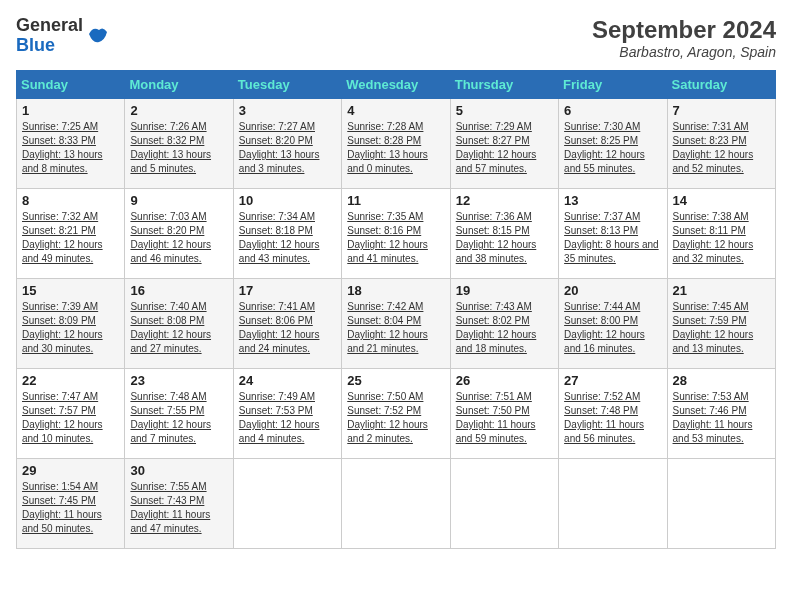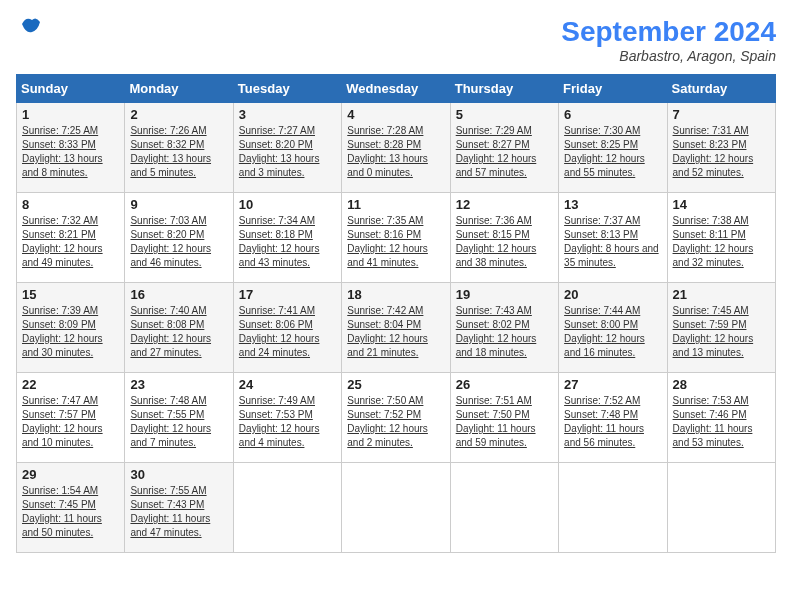--- a/index.html
+++ b/index.html
@@ -32,37 +32,37 @@
     .logo-icon {
       width: 24px;
       height: 24px;
       margin-left: 2px;
       margin-top: -4px;
     }
     .title-block {
       text-align: right;
     }
     .month-title {
-      font-size: 28px;
+      font-size: 24px;
       font-weight: bold;
-      color: #3b82f6;
+      color: #404040;
     }
     .location {
       font-size: 14px;
       color: #444;
       font-style: italic;
     }
     table {
       width: 100%;
       border-collapse: collapse;
       table-layout: fixed;
     }
     thead th {
       background-color: #2a6db5;
-      color: #ffffff;
+      color: #5eead4;
       font-size: 13px;
       font-weight: bold;
       padding: 6px 4px;
       text-align: left;
       border: 1px solid #2a6db5;
     }
     tbody td {
       vertical-align: top;
       border: 1px solid #ccc;
       padding: 4px 5px;
@@ -89,20 +89,24 @@
     .empty-cell {
       background: #fff !important;
       border: 1px solid #ccc;
     }
   </style>
 </head>
 <body>
 
 <div class="header">
   <div class="logo">
+    <div class="logo-text">
+      <span>General</span>
+      <span>Blue</span>
+    </div>
     <svg class="logo-icon" viewBox="0 0 24 24">
       <path d="M4 12 Q8 4 14 8 Q18 4 22 10 Q20 18 14 20 Q8 22 4 12Z" fill="#1a6abf"></path>
     </svg>
   </div>
   <div class="title-block">
     <div class="month-title">September 2024</div>
     <div class="location">Barbastro, Aragon, Spain</div>
   </div>
 </div>
 

